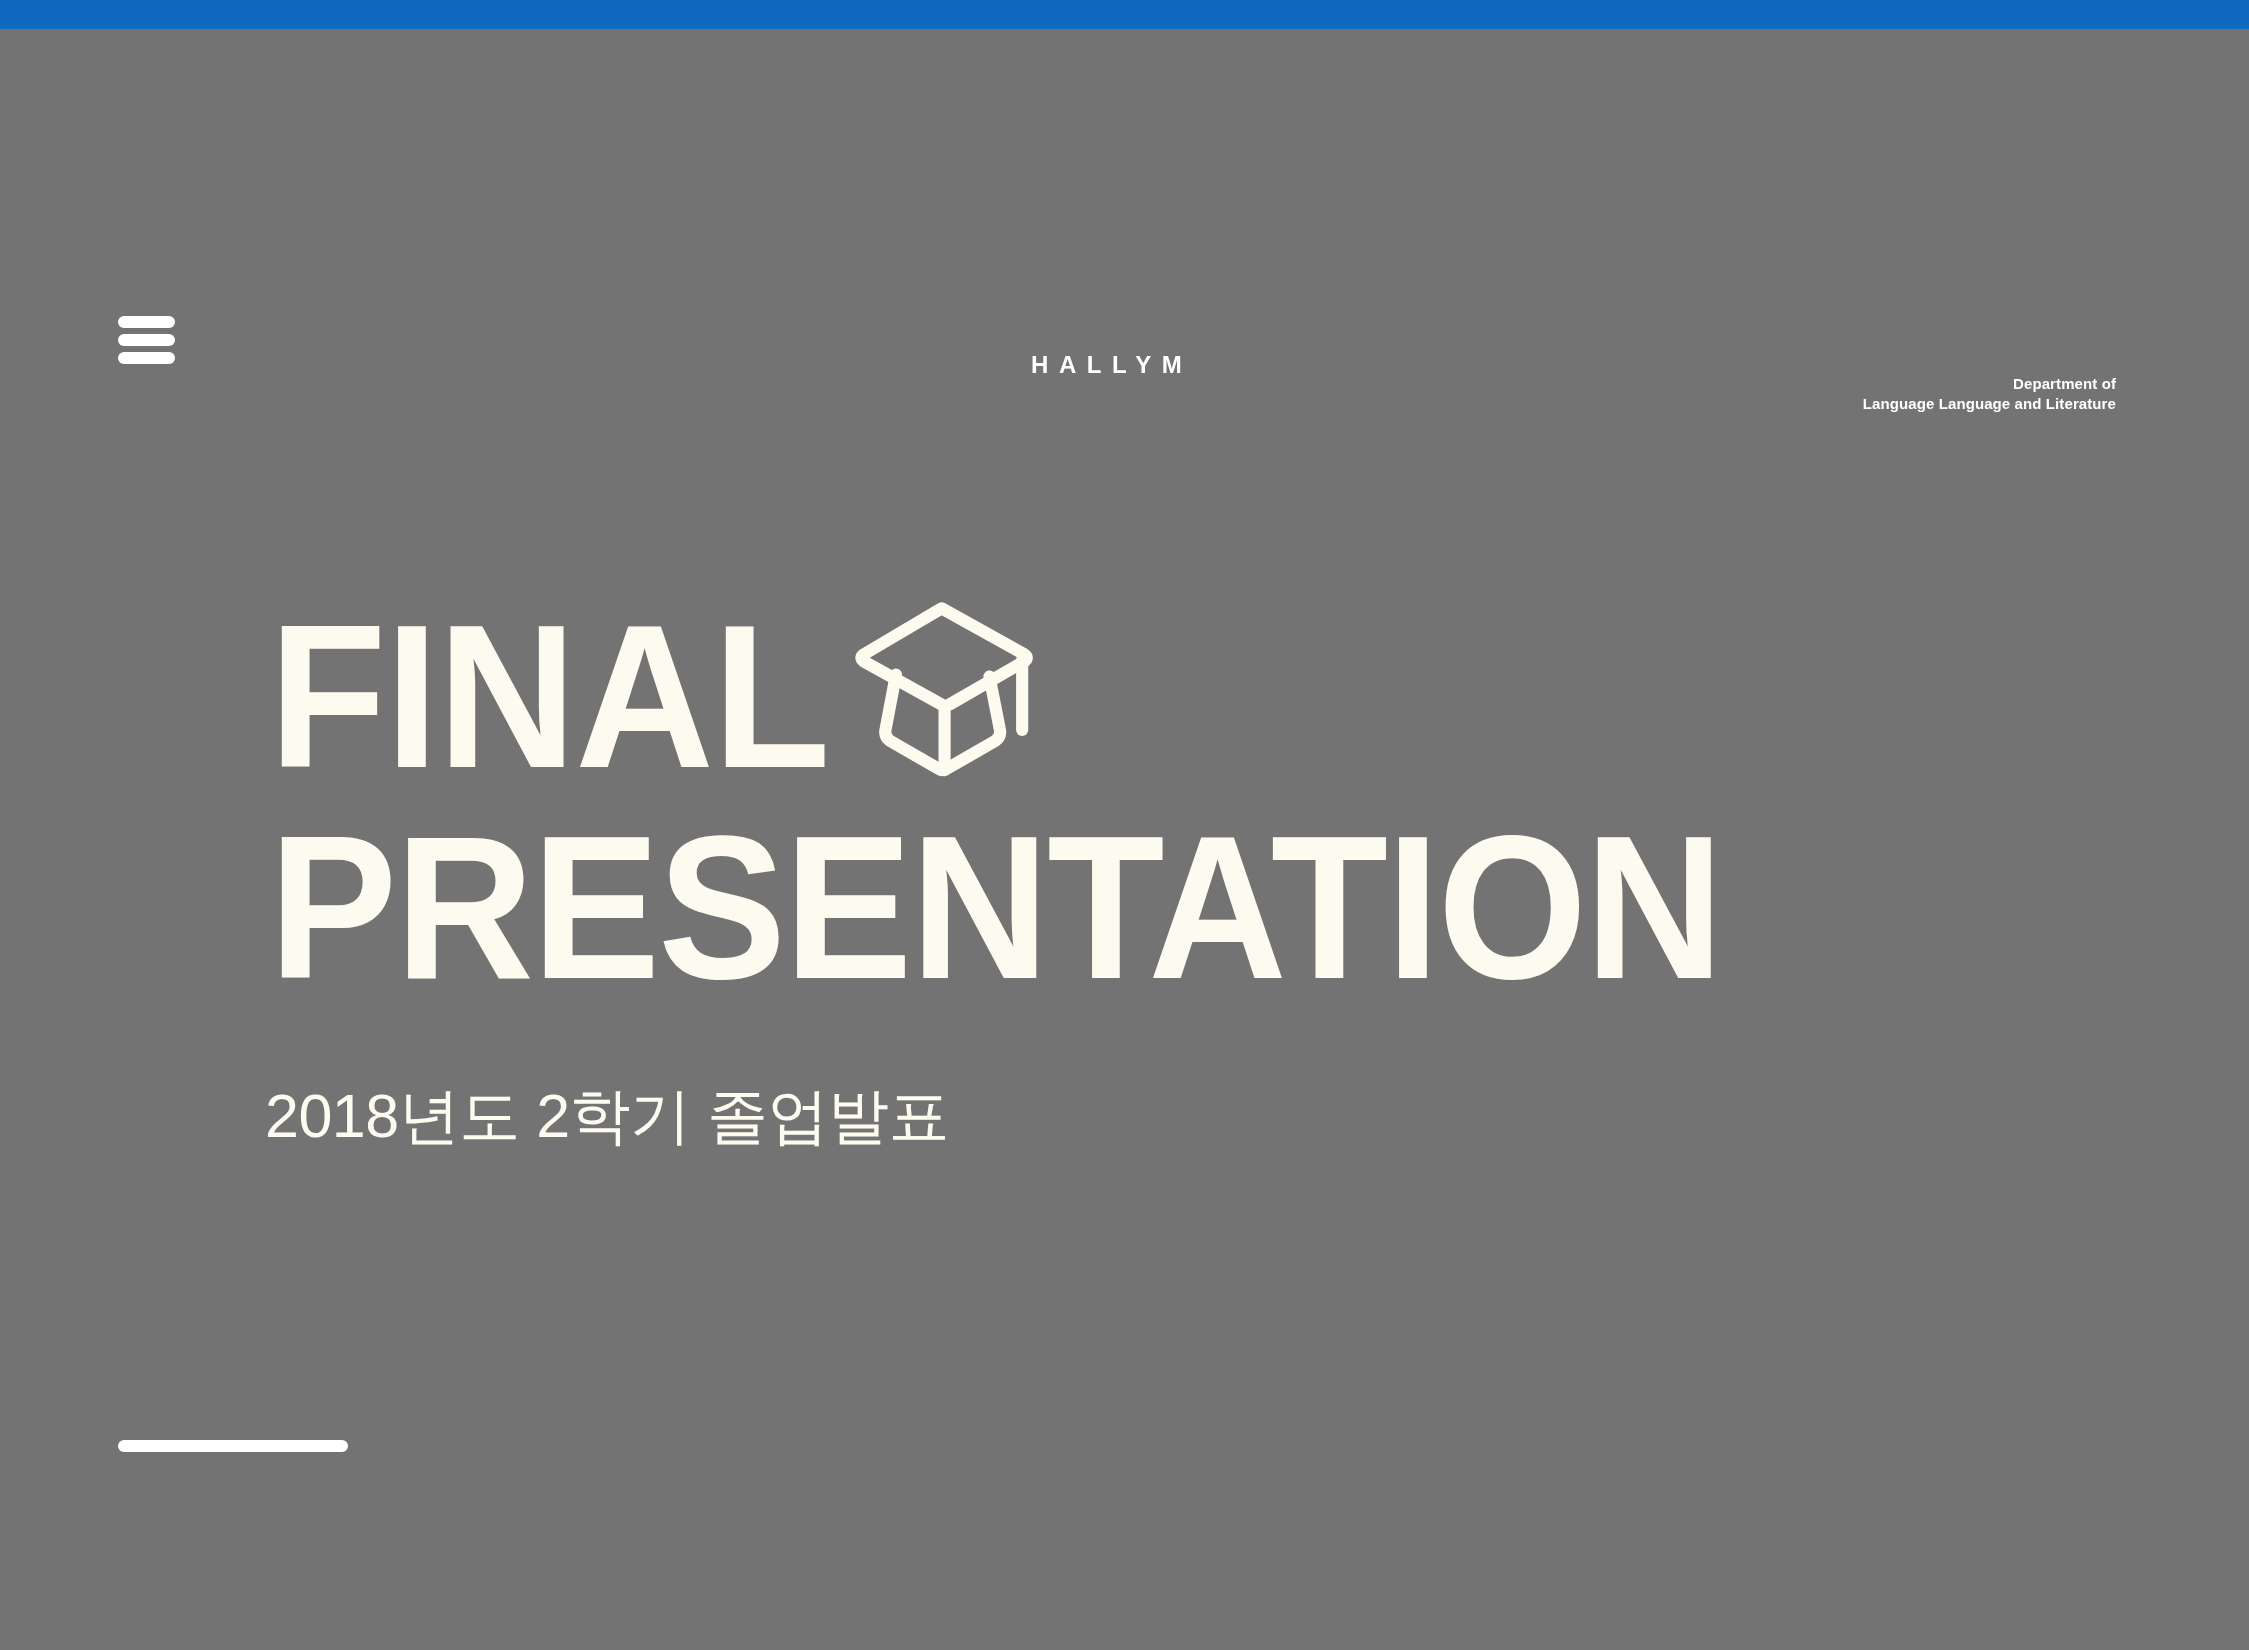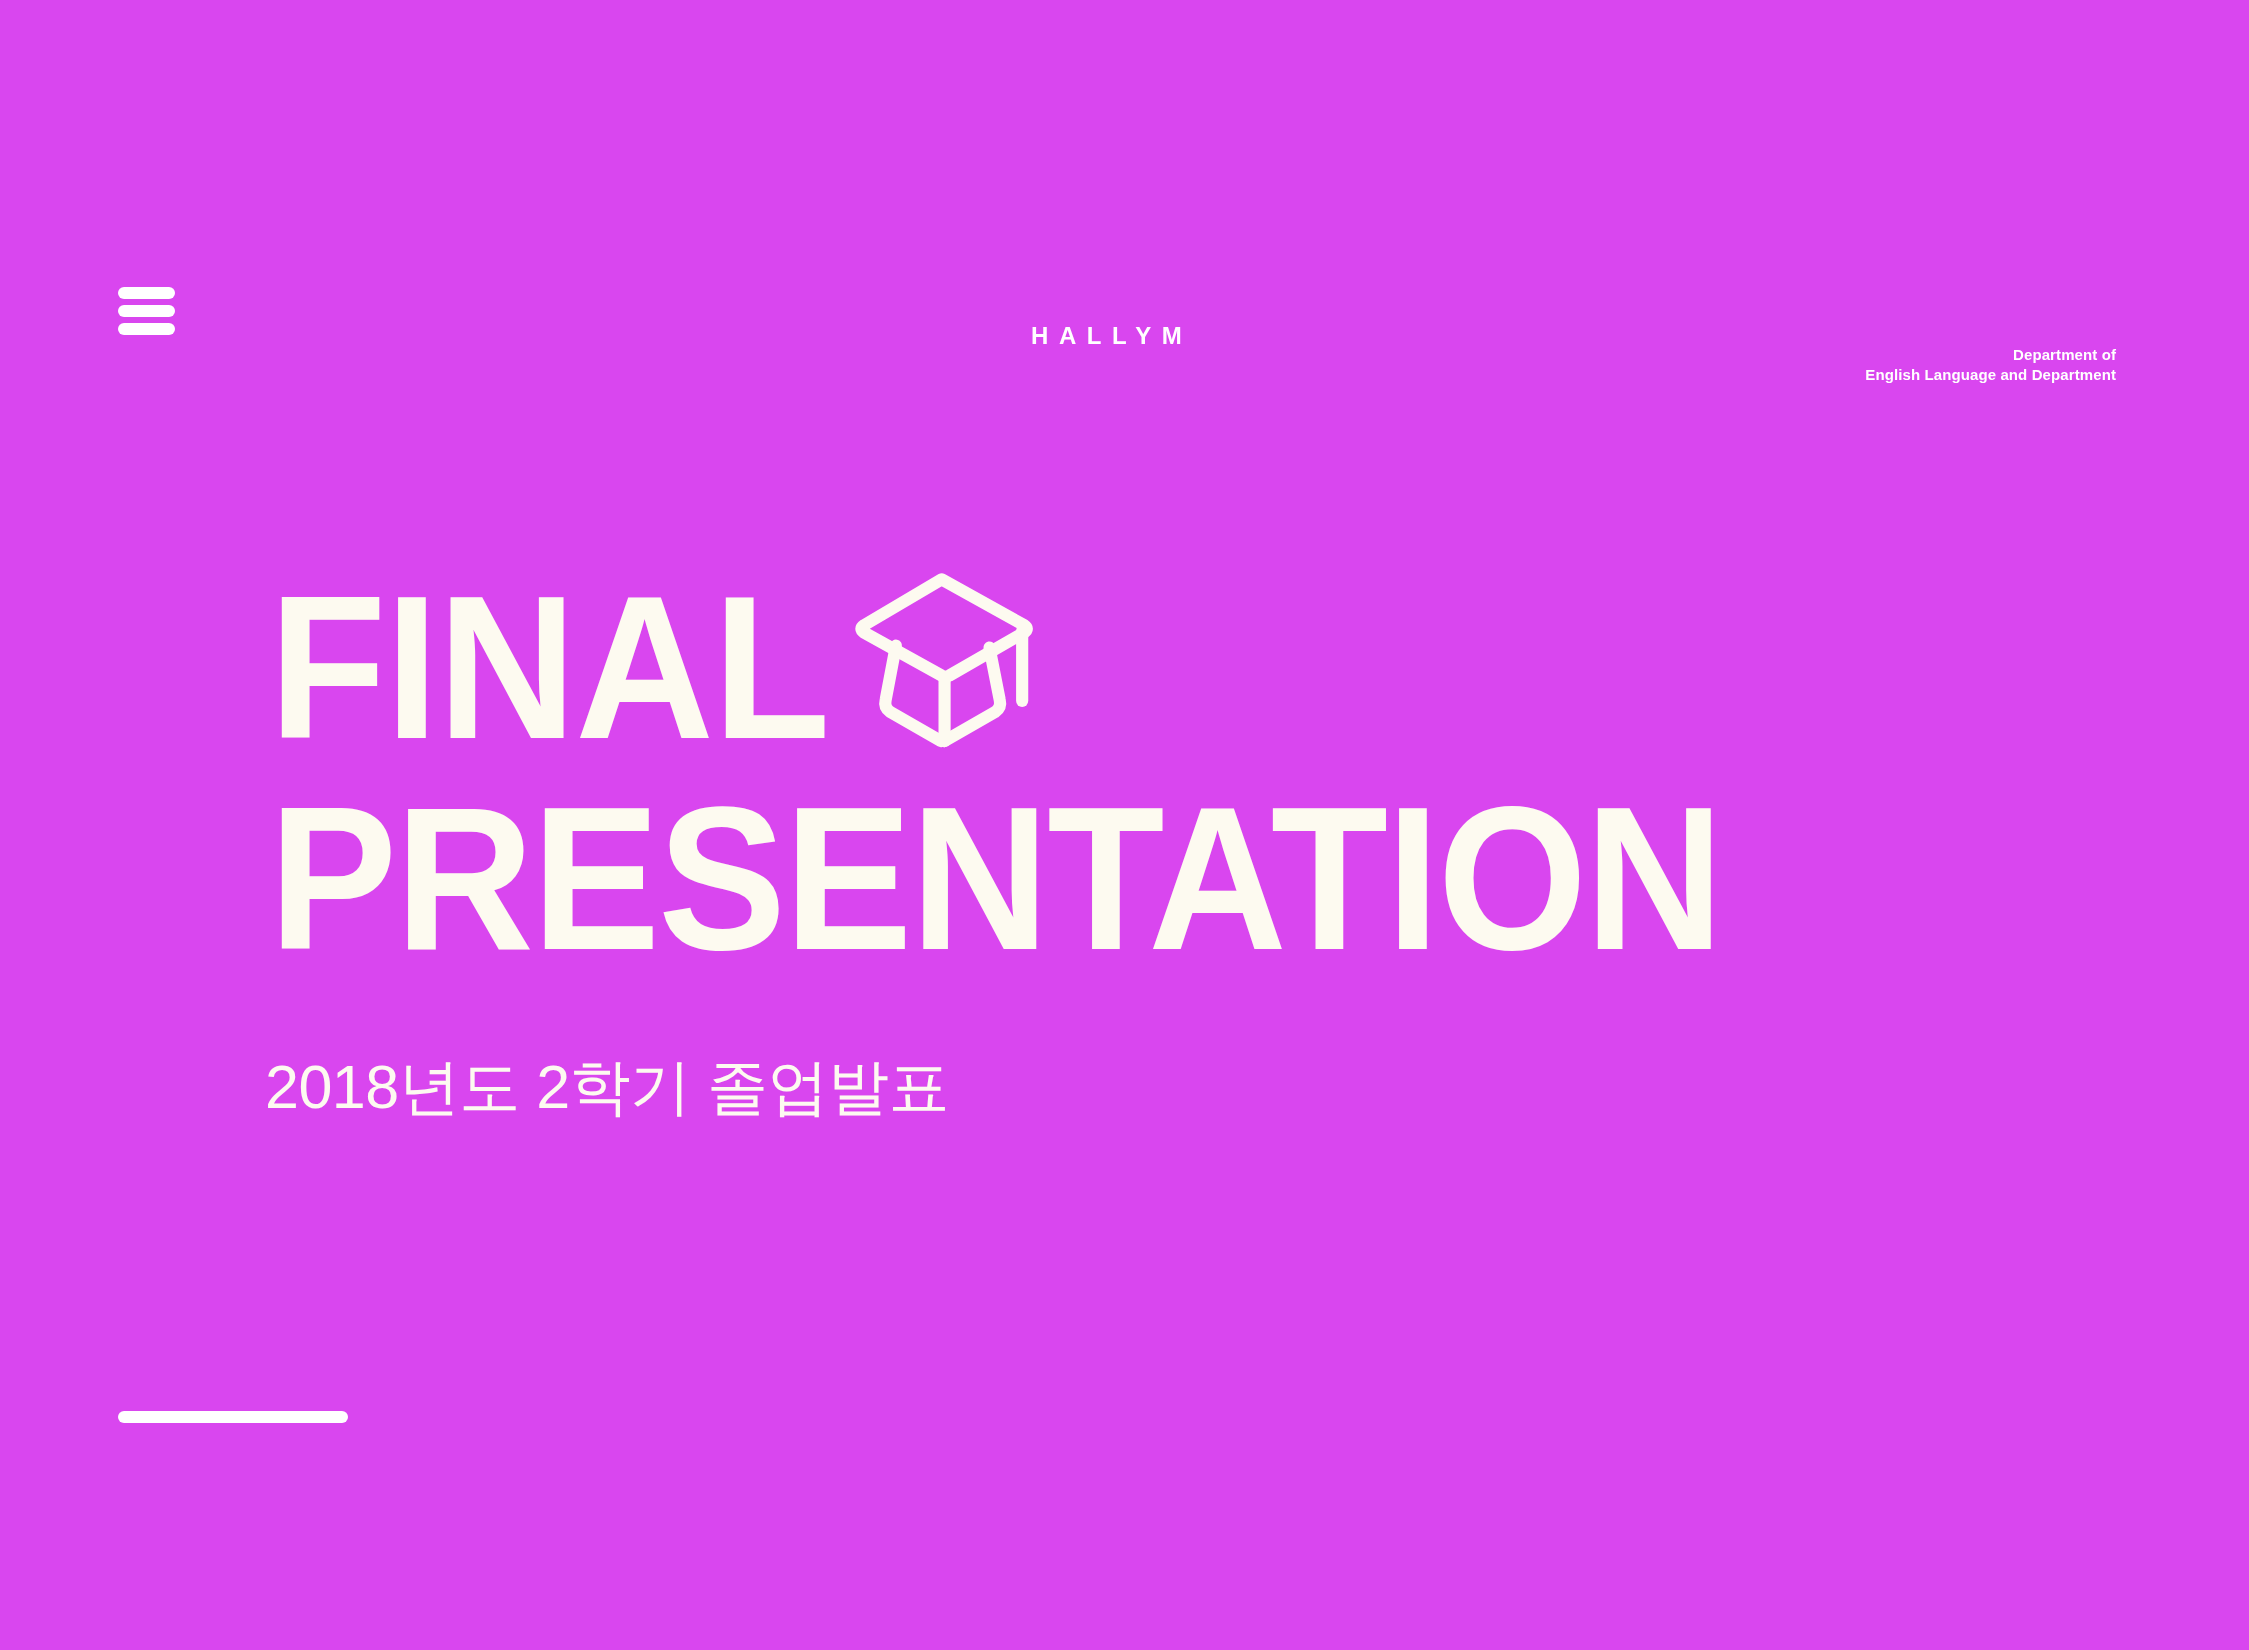--- a/index.html
+++ b/index.html
@@ -11,21 +11,22 @@
   body {
     background: #1069BD;
     font-family: "Liberation Sans", sans-serif;
     position: relative;
     -webkit-font-smoothing: antialiased;
   }
 
   .slide {
     position: absolute;
     inset: 0;
-    background: #d946ef;
+    background: #737373;
+    margin-top: 29px;
   }
 
   
   .menu-icon {
     position: absolute;
     left: 118px;
     top: 287px;
     width: 57px;
     height: 48px;
     display: flex;
@@ -140,21 +141,21 @@
   <div class="menu-icon">
     <div class="bar"></div>
     <div class="bar"></div>
     <div class="bar"></div>
   </div>
 
   <div class="brand">HALLYM</div>
 
   <div class="dept">
     <div>Department of</div>
-    <div>English Language and Department</div>
+    <div>Language Language and Literature</div>
   </div>
 
   <div class="headline">
     <div class="line line1">
       <span class="title-word">FINAL</span>
       <span class="cap-icon">
         <svg viewBox="0 0 200 205" xmlns="http://www.w3.org/2000/svg" fill="none" stroke="#FDFAF0" stroke-width="13" stroke-linecap="round" stroke-linejoin="round">
 
           <path d="M96 13 L184 62 Q190 66 184 70 L104 116 Q100 118 96 116 L13 70 Q7 66 13 62 Z"></path>
 

